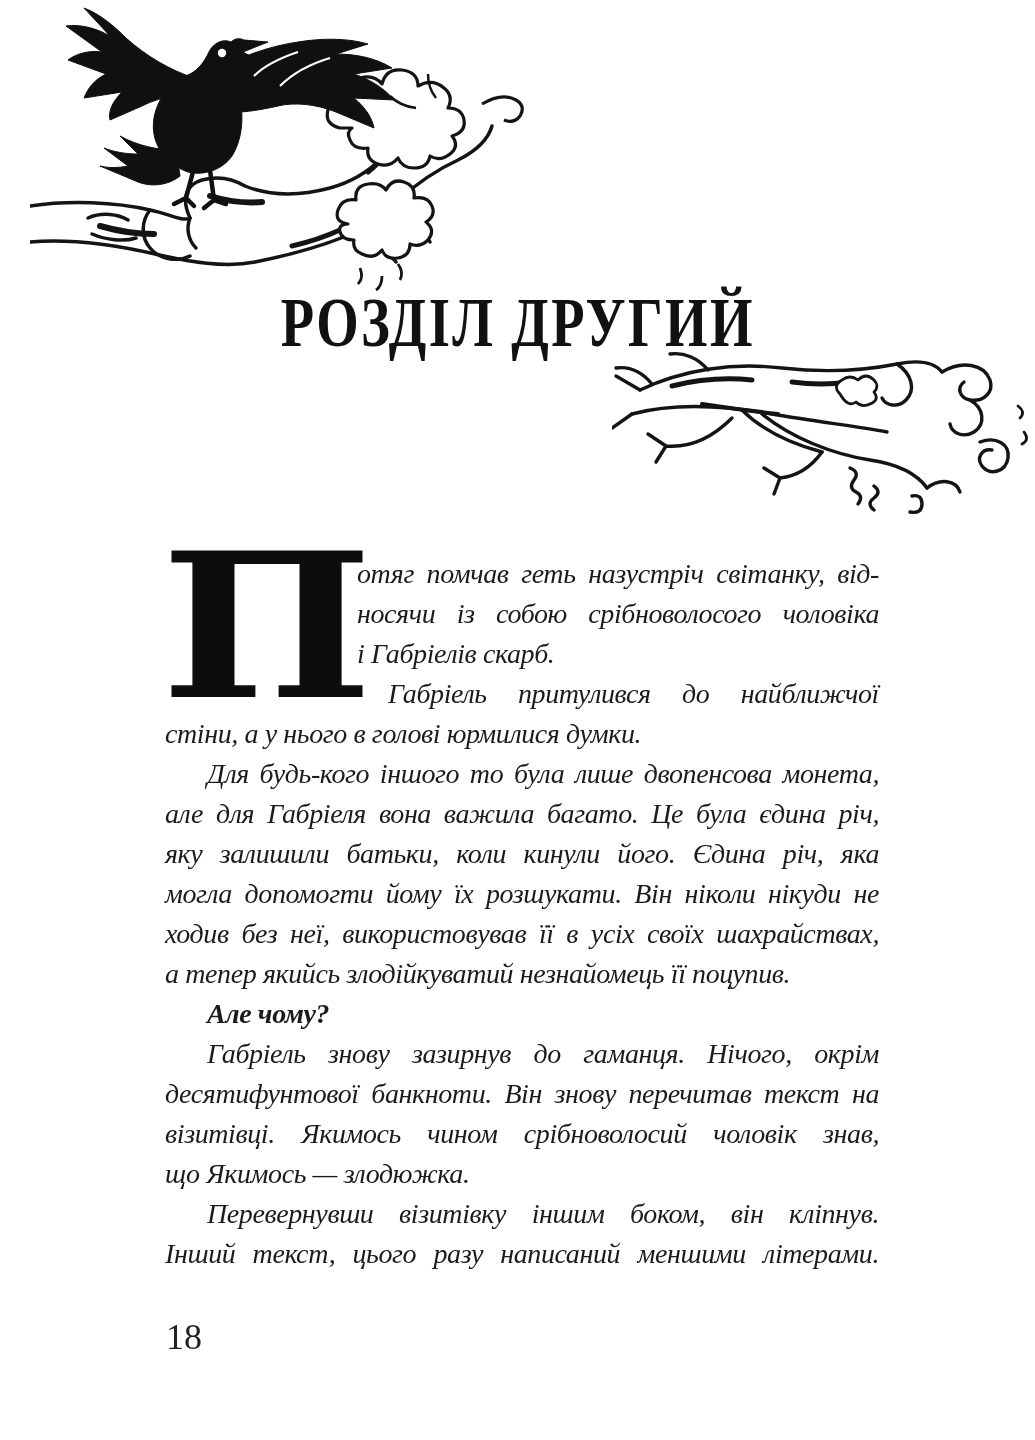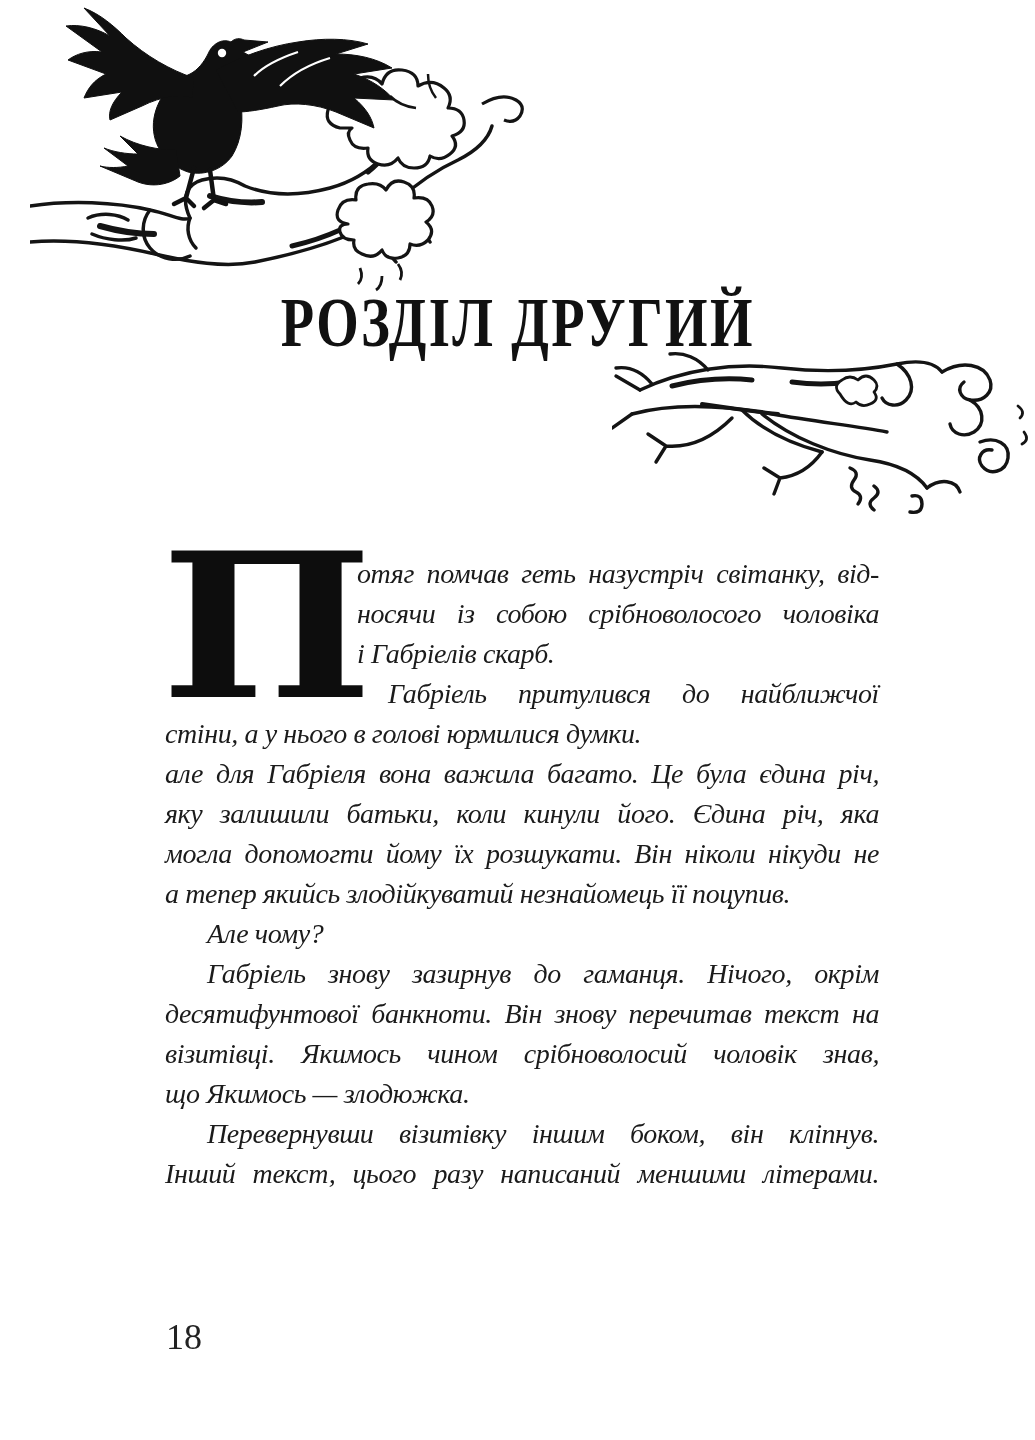--- a/index.html
+++ b/index.html
@@ -34,21 +34,21 @@
   
   .text-block{
     position:absolute;left:165px;top:554px;width:714px;
     font-size:28px;line-height:40px;letter-spacing:-0.4px;
   }
   .ln{min-height:40px;font-style:italic;}
   .j{text-align:justify;text-align-last:justify;}
   .wrap{padding-left:192px;}
   .pwrap{padding-left:223px;}
   .ind{text-indent:42px;}
-  .it{font-style:italic;}
+  .it{font-style:italic;font-weight:bold;}
   .drop-cap{
     position:absolute;left:-4px;top:-2px;
     font-family:"DejaVu Serif", serif;
     font-weight:700;
     font-size:200px;line-height:150px;
     transform:scaleX(1.12);transform-origin:left top;
     color:#0d0d0d;
     letter-spacing:0;
   }
   
@@ -132,23 +132,25 @@
     </g>
   </svg>
 
   <div class="text-block">
     <div class="drop-cap">П</div>
     <div class="ln wrap j">отяг помчав геть назустріч світанку, від-</div>
     <div class="ln wrap j">носячи із собою срібноволосого чоловіка</div>
     <div class="ln wrap">і Габріелів скарб.</div>
     <div class="ln pwrap j">Габріель притулився до найближчої</div>
     <div class="ln">стіни, а у нього в голові юрмилися думки.</div>
+    <div class="ln ind j">Для будь-кого іншого то була лише двопенсова монета,</div>
     <div class="ln j">але для Габріеля вона важила багато. Це була єдина річ,</div>
     <div class="ln j">яку залишили батьки, коли кинули його. Єдина річ, яка</div>
     <div class="ln j">могла допомогти йому їх розшукати. Він ніколи нікуди не</div>
+    <div class="ln j">ходив без неї, використовував її в усіх своїх шахрайствах,</div>
     <div class="ln">а тепер якийсь злодійкуватий незнайомець її поцупив.</div>
     <div class="ln ind it">Але чому?</div>
     <div class="ln ind j">Габріель знову зазирнув до гаманця. Нічого, окрім</div>
     <div class="ln j">десятифунтової банкноти. Він знову перечитав текст на</div>
     <div class="ln j">візитівці. Якимось чином срібноволосий чоловік знав,</div>
     <div class="ln">що Якимось — злодюжка.</div>
     <div class="ln ind j">Перевернувши візитівку іншим боком, він кліпнув.</div>
     <div class="ln j">Інший текст, цього разу написаний меншими літерами.</div>
   </div>
 

